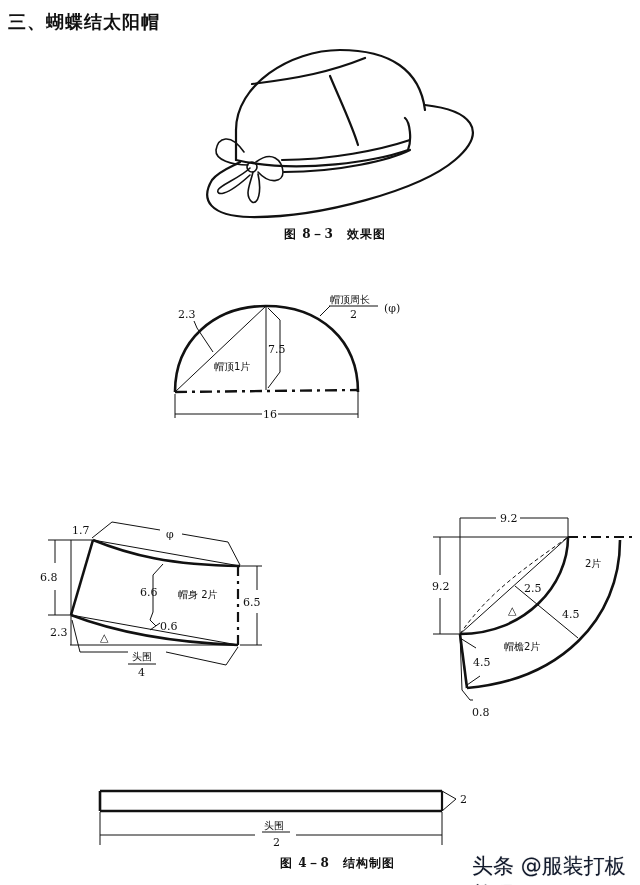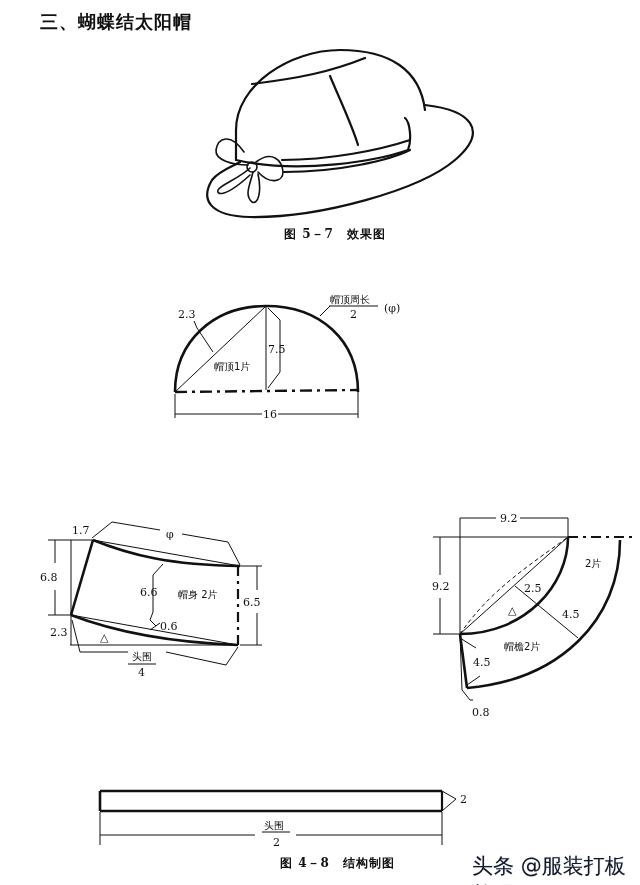--- a/index.html
+++ b/index.html
@@ -1,19 +1,19 @@
 <!DOCTYPE html>
 <html><head>
 <meta charset="utf-8">
 <style>
   html, body { margin:0; padding:0; background:#ffffff; }
   body { width:640px; height:885px; position:relative; overflow:hidden;
          font-family:"DejaVu Sans", sans-serif; color:#111; }
   .title { position:absolute; left:8px; top:10px; font-size:18px; font-weight:bold;
-           letter-spacing:1px; color:#111;margin-left:32px; }
+           letter-spacing:1px; color:#111; }
   .caption { position:absolute; font-size:12px; font-weight:bold; color:#111;
              font-family:"DejaVu Serif", serif; letter-spacing:1px; }
   svg { position:absolute; left:0; top:0; }
   .lbl { font-family:"DejaVu Serif", serif; font-size:11px; fill:#111; }
   .lblc { font-family:"DejaVu Sans", sans-serif; font-size:10px; fill:#111; }
   .watermark { position:absolute; left:472px; top:852px; font-size:21px; color:#0f172a;
                font-family:"DejaVu Sans", sans-serif; text-shadow:0 0 2px #fff, 0 0 1px #888; }
 </style>
 </head>
 <body>
@@ -36,21 +36,21 @@
     <path d="M425,105 C470,110 490,130 455,160 C420,190 320,218 250,217 C210,216 200,200 212,180 C220,170 236,165 240,162"></path>
 
     <path d="M244,152 C230,132 218,138 216,150 C215,160 232,165 248,165" stroke-width="1.6"></path>
     <path d="M256,162 C272,150 282,160 283,172 C283,182 270,185 258,172" stroke-width="1.6"></path>
     <path d="M250,168 C240,178 220,185 218,190 C216,195 225,198 250,175" stroke-width="1.6"></path>
     <path d="M253,172 C250,185 244,195 252,202 C258,205 262,192 258,174" stroke-width="1.6"></path>
     <circle cx="252" cy="167" r="5" stroke-width="1.6"></circle>
   </g>
 </svg>
 
-<div class="caption" style="left:284px; top:226px;">图 5－7　效果图</div>
+<div class="caption" style="left:284px; top:226px;">图 8－3　效果图</div>
 
 <svg width="640" height="885" viewBox="0 0 640 885">
   <g fill="none" stroke="#111">
 
     <path d="M175,392 C175,340 215,306 266,306 C320,306 358,340 358,392" stroke-width="2.6"></path>
 
     <line x1="175" y1="392" x2="358" y2="390" stroke-width="2.4" stroke-dasharray="12,5,3,5"></line>
 
     <line x1="175" y1="392" x2="266" y2="306" stroke-width="1"></line>
 

